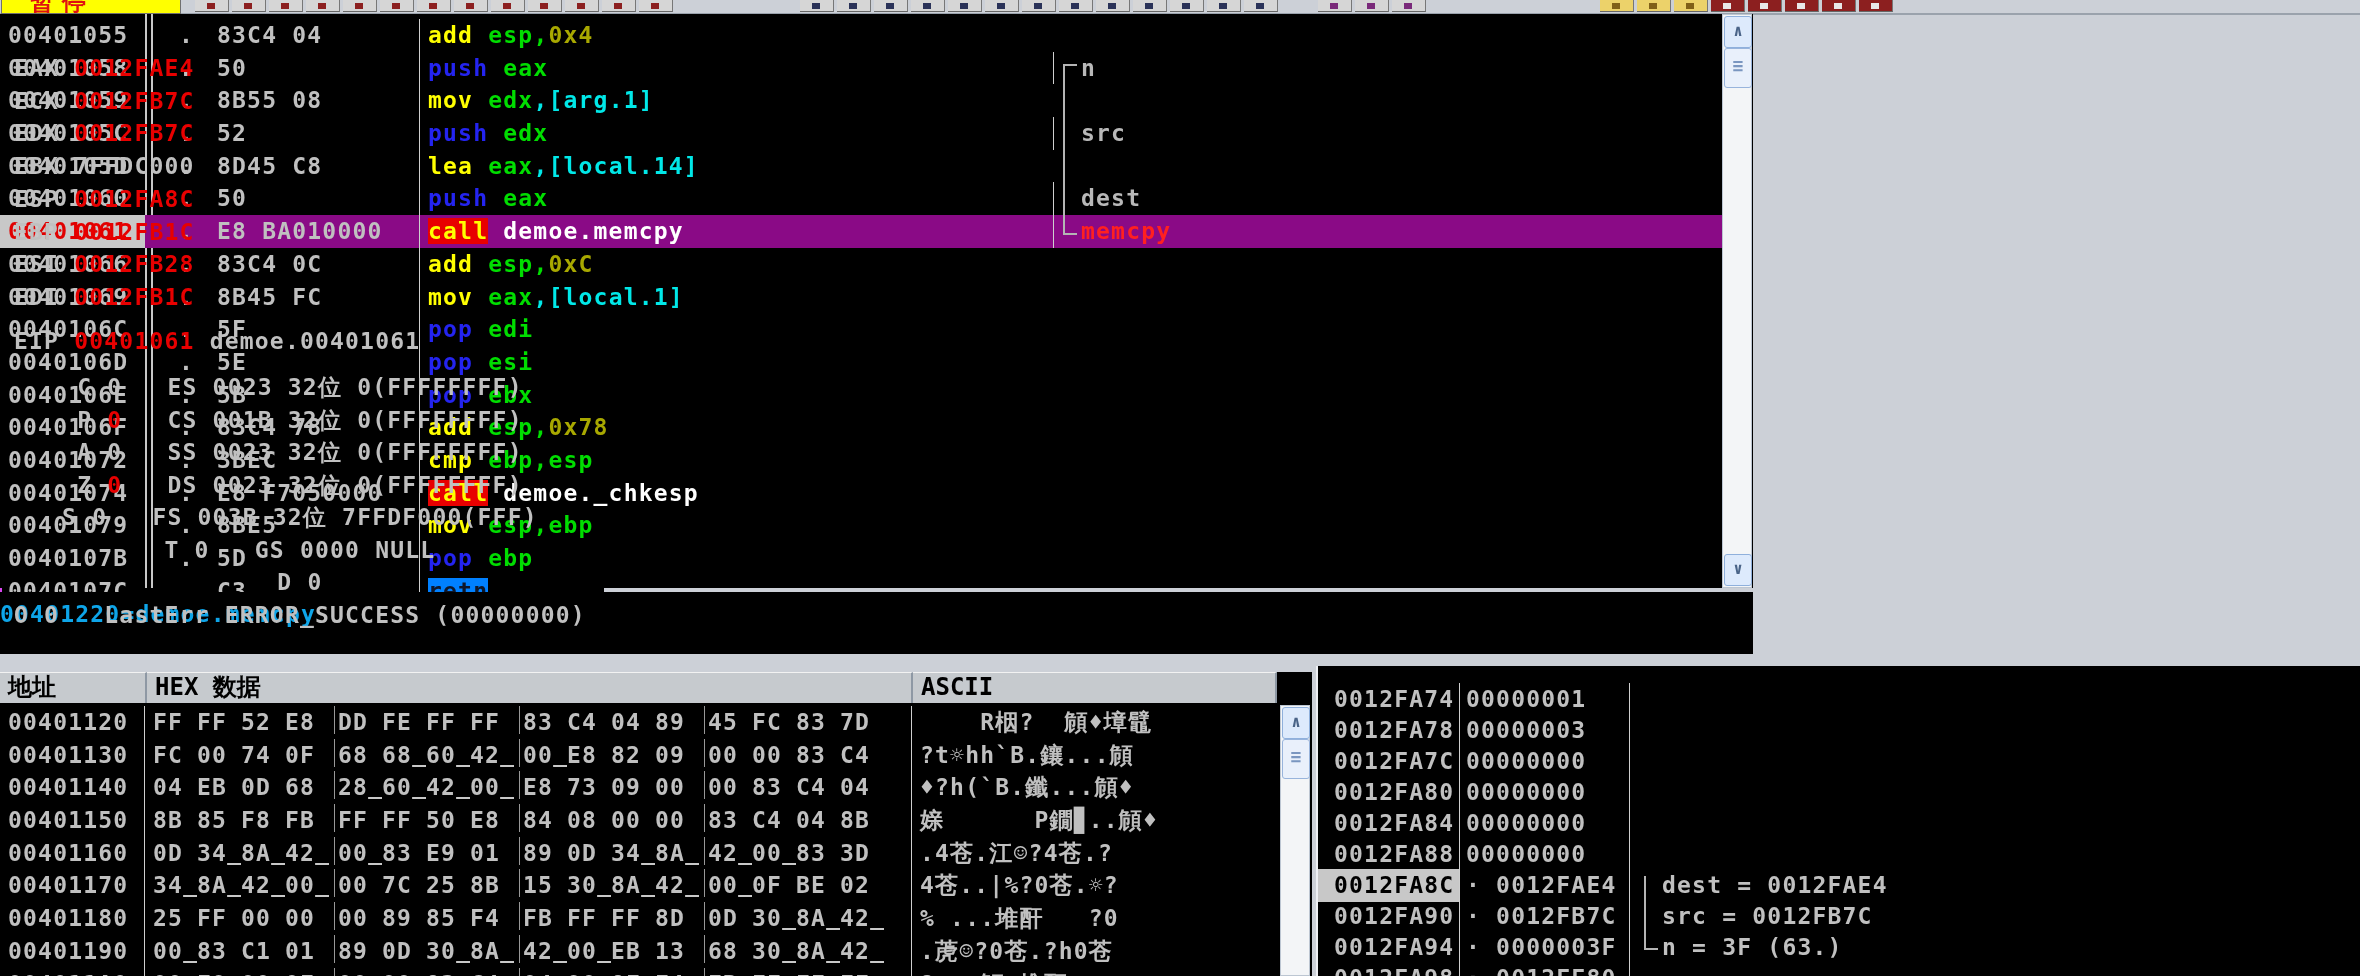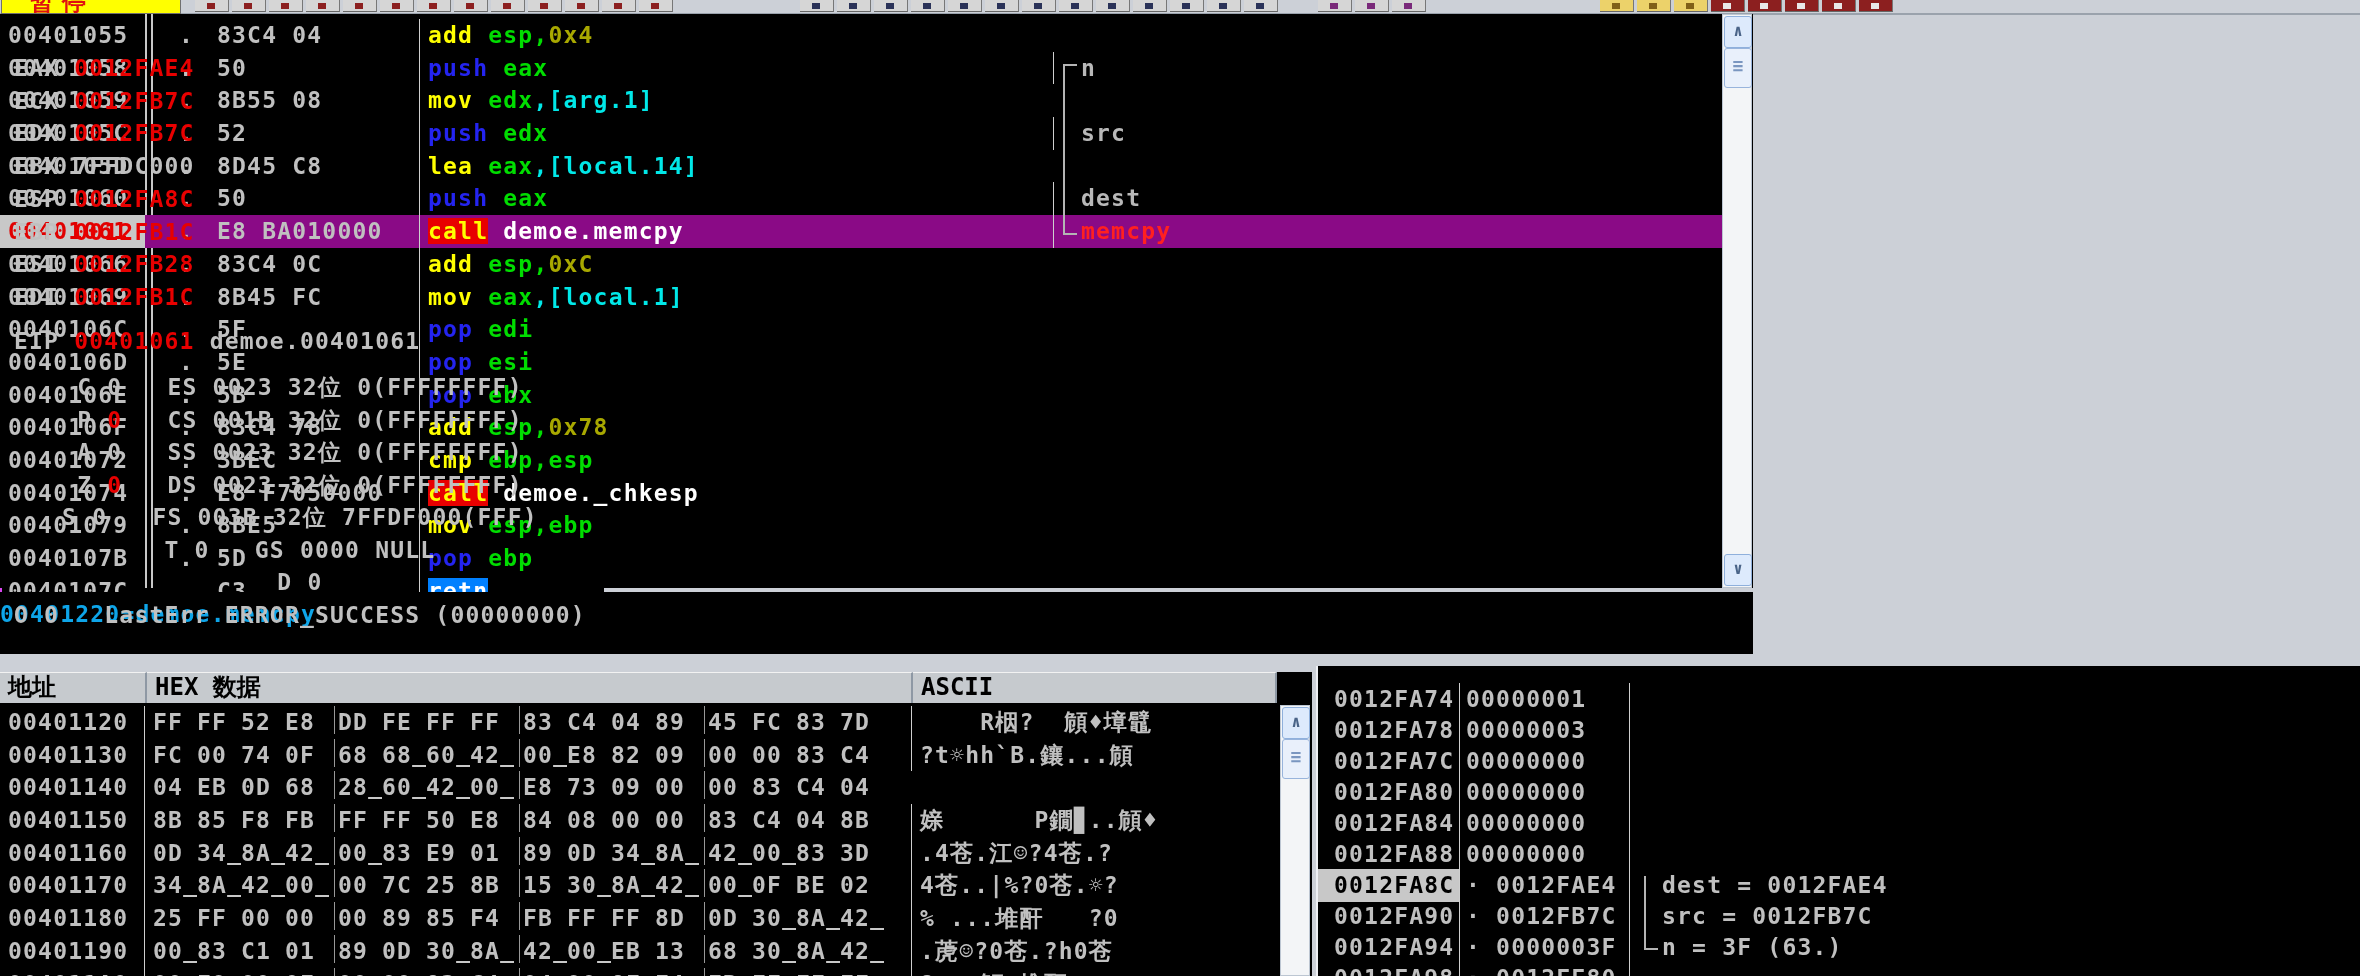--- a/index.html
+++ b/index.html
@@ -4,21 +4,21 @@
 <style>
   html,body{margin:0;padding:0;}
   body{width:2360px;height:976px;position:relative;overflow:hidden;
        background:#ccd0d7;font-family:"DejaVu Sans Mono",monospace;font-weight:bold;}
   .pane{position:absolute;background:#000;}
   .line{white-space:pre;line-height:32.7px;font-size:23px;letter-spacing:1.2px;}
   
   .t-y{color:#ffff00}.t-b{color:#2424f0}.t-g{color:#00dd00}.t-o{color:#a8a800}
   .t-c{color:#00e8e8}.t-w{color:#ffffff}.t-gy{color:#c0c0c0}.t-rd{color:#e80000}
   .t-callk{background:#e80000;color:#ffff00}
-  .t-ret{background:#0080ff;color:#ffffff}
+  .t-ret{background:#0080ff;color:#0f172a}
   
   #toolbar{position:absolute;left:0;top:0;width:2360px;height:13px;background:#ccd0d7;border-bottom:2px solid #9aa2ac;}
   #status-box{position:absolute;left:1px;top:-1px;width:178px;height:13px;background:#ffff00;border:1px solid #707070;overflow:hidden;}
   #status-box .line{position:absolute;top:-14px;left:28px;color:#e01010;font-size:24px;letter-spacing:8px;}
   .tbtn{position:absolute;top:0;height:11px;width:33px;background:#d6d6d6;border-right:1px solid #777;border-bottom:1px solid #666;}
   .tbtn .dot{position:absolute;left:12px;top:3px;width:8px;height:6px;}
   
   #disasm{left:0;top:14px;width:1753px;height:574px;}
   .drow{display:flex;height:32.7px;align-items:flex-start;}
   .dcell{white-space:pre;font-size:23px;letter-spacing:1.2px;line-height:32.7px;overflow:hidden;}
@@ -457,20 +457,21 @@
             <span class="hb">09</span>
             <span class="hb">00</span>
           </span>
           <span class="hgrp">
             <span class="hb">00</span>
             <span class="hb">83</span>
             <span class="hb">C4</span>
             <span class="hb">04</span>
           </span>
         </span>
+        <span class="dcell hascii">♦?h(`B.鑯...頠♦</span>
       </div>
       <div class="hrow">
         <span class="dcell ha">00401150</span>
         <span class="hhex">
           <span class="hgrp">
             <span class="hb">8B</span>
             <span class="hb">85</span>
             <span class="hb">F8</span>
             <span class="hb">FB</span>
           </span>

